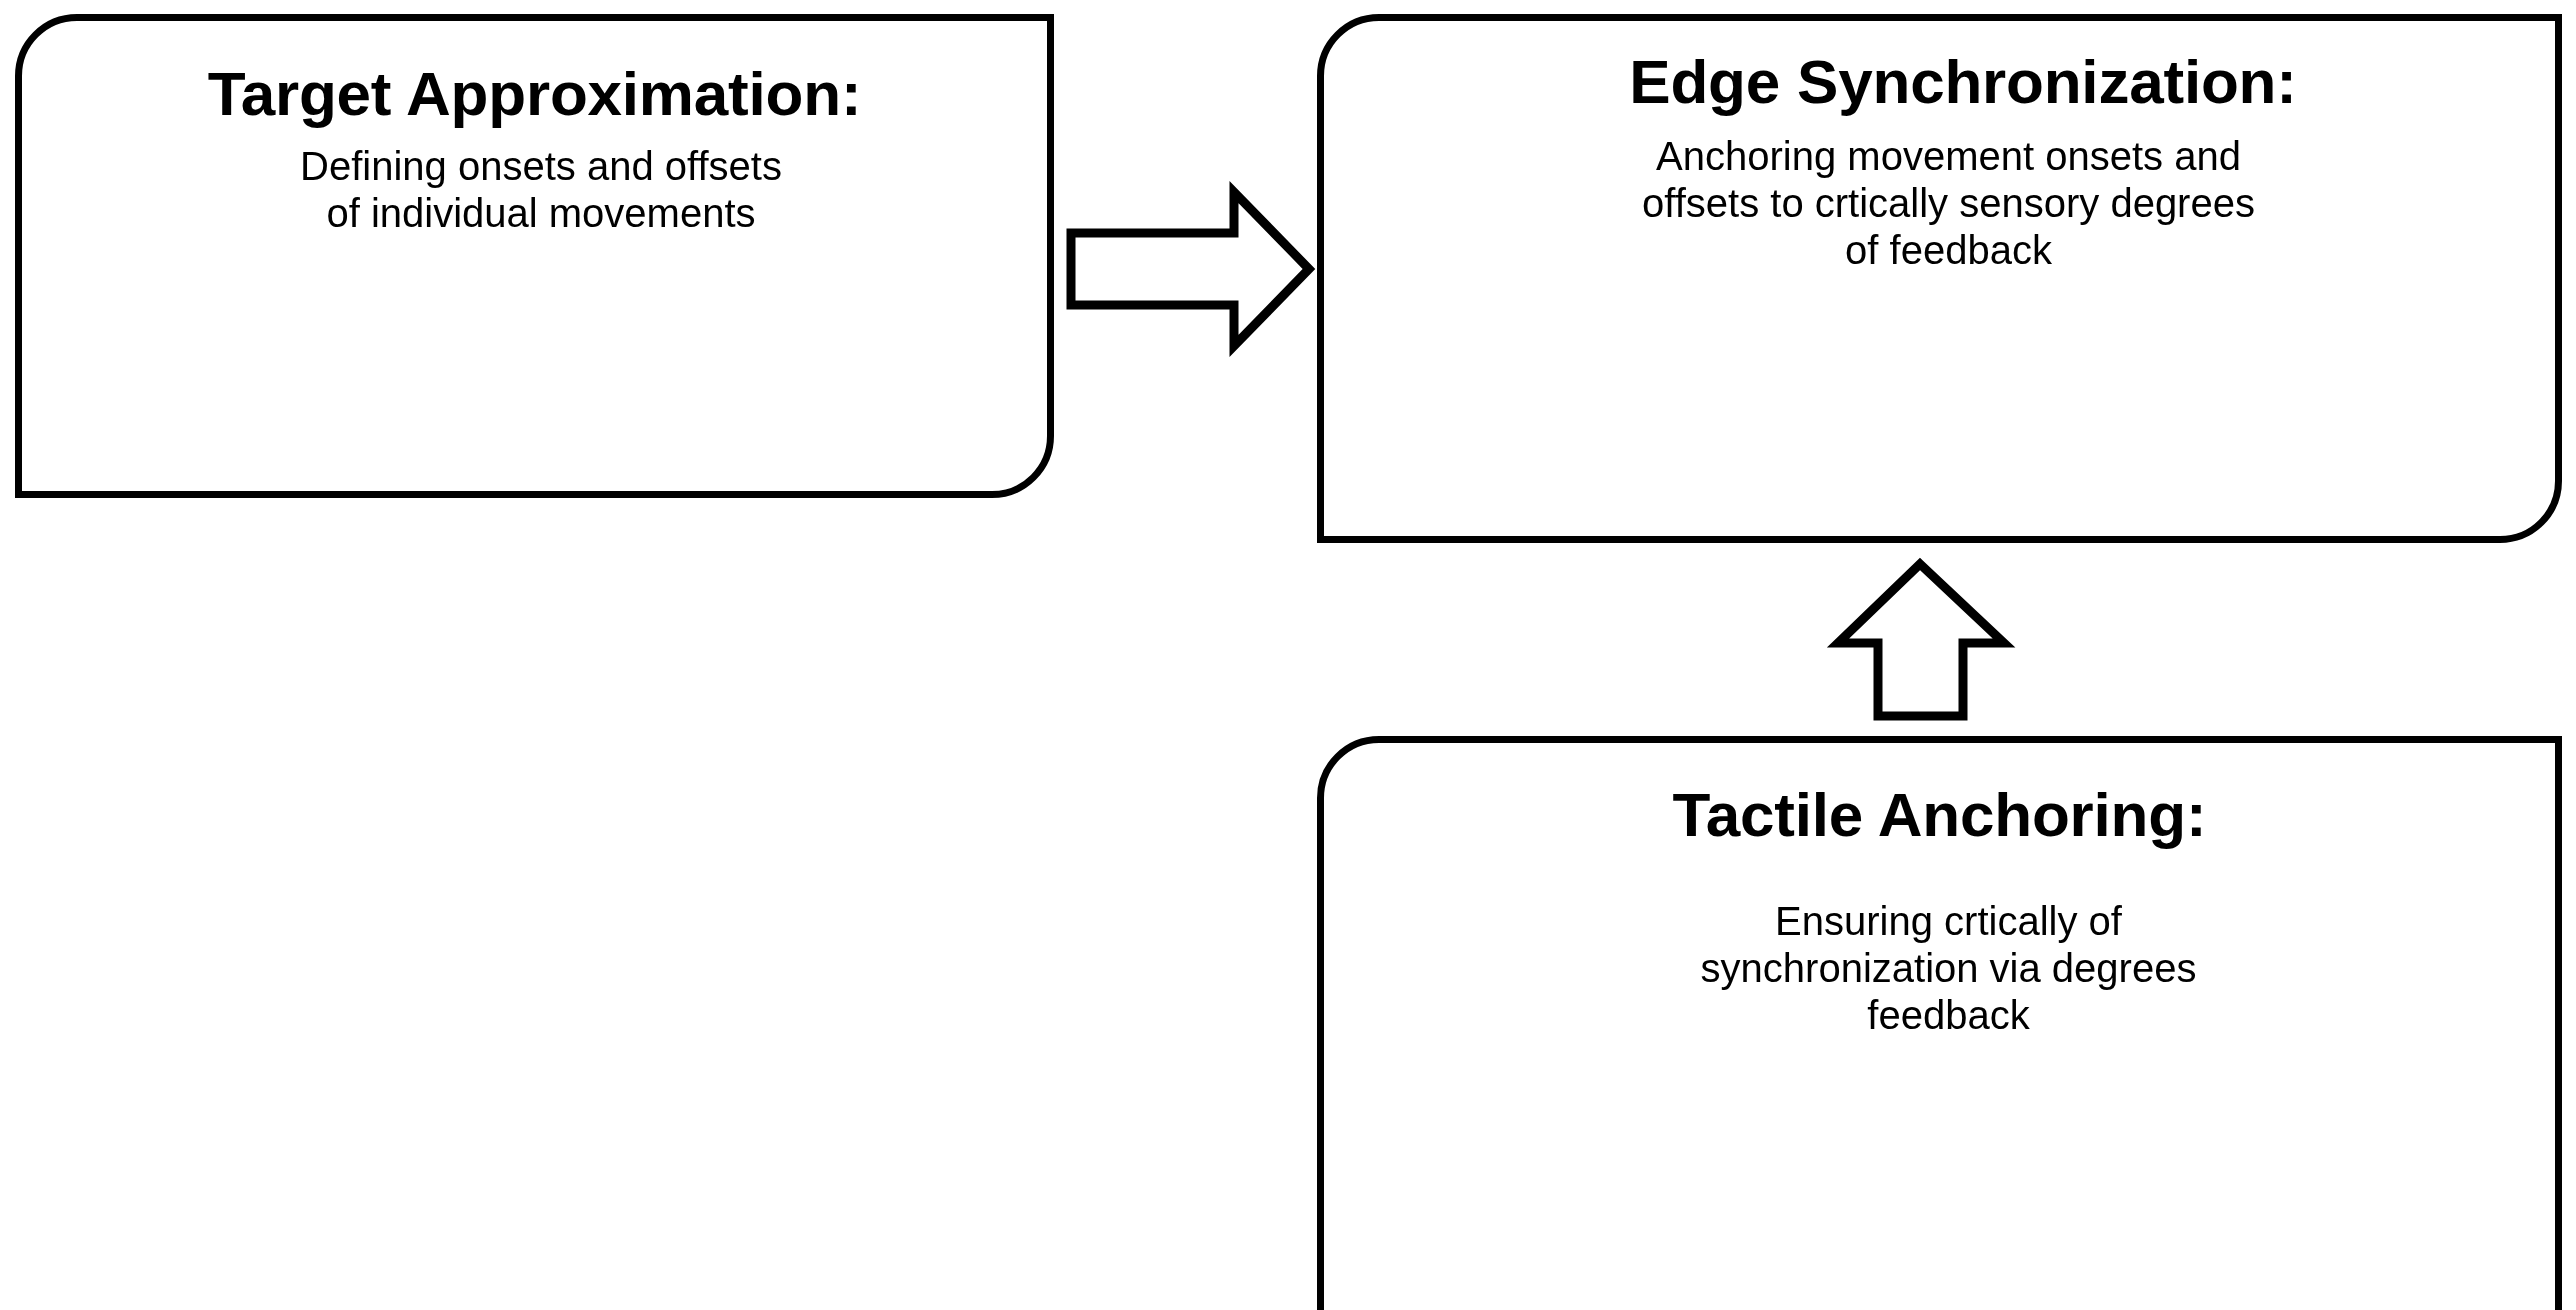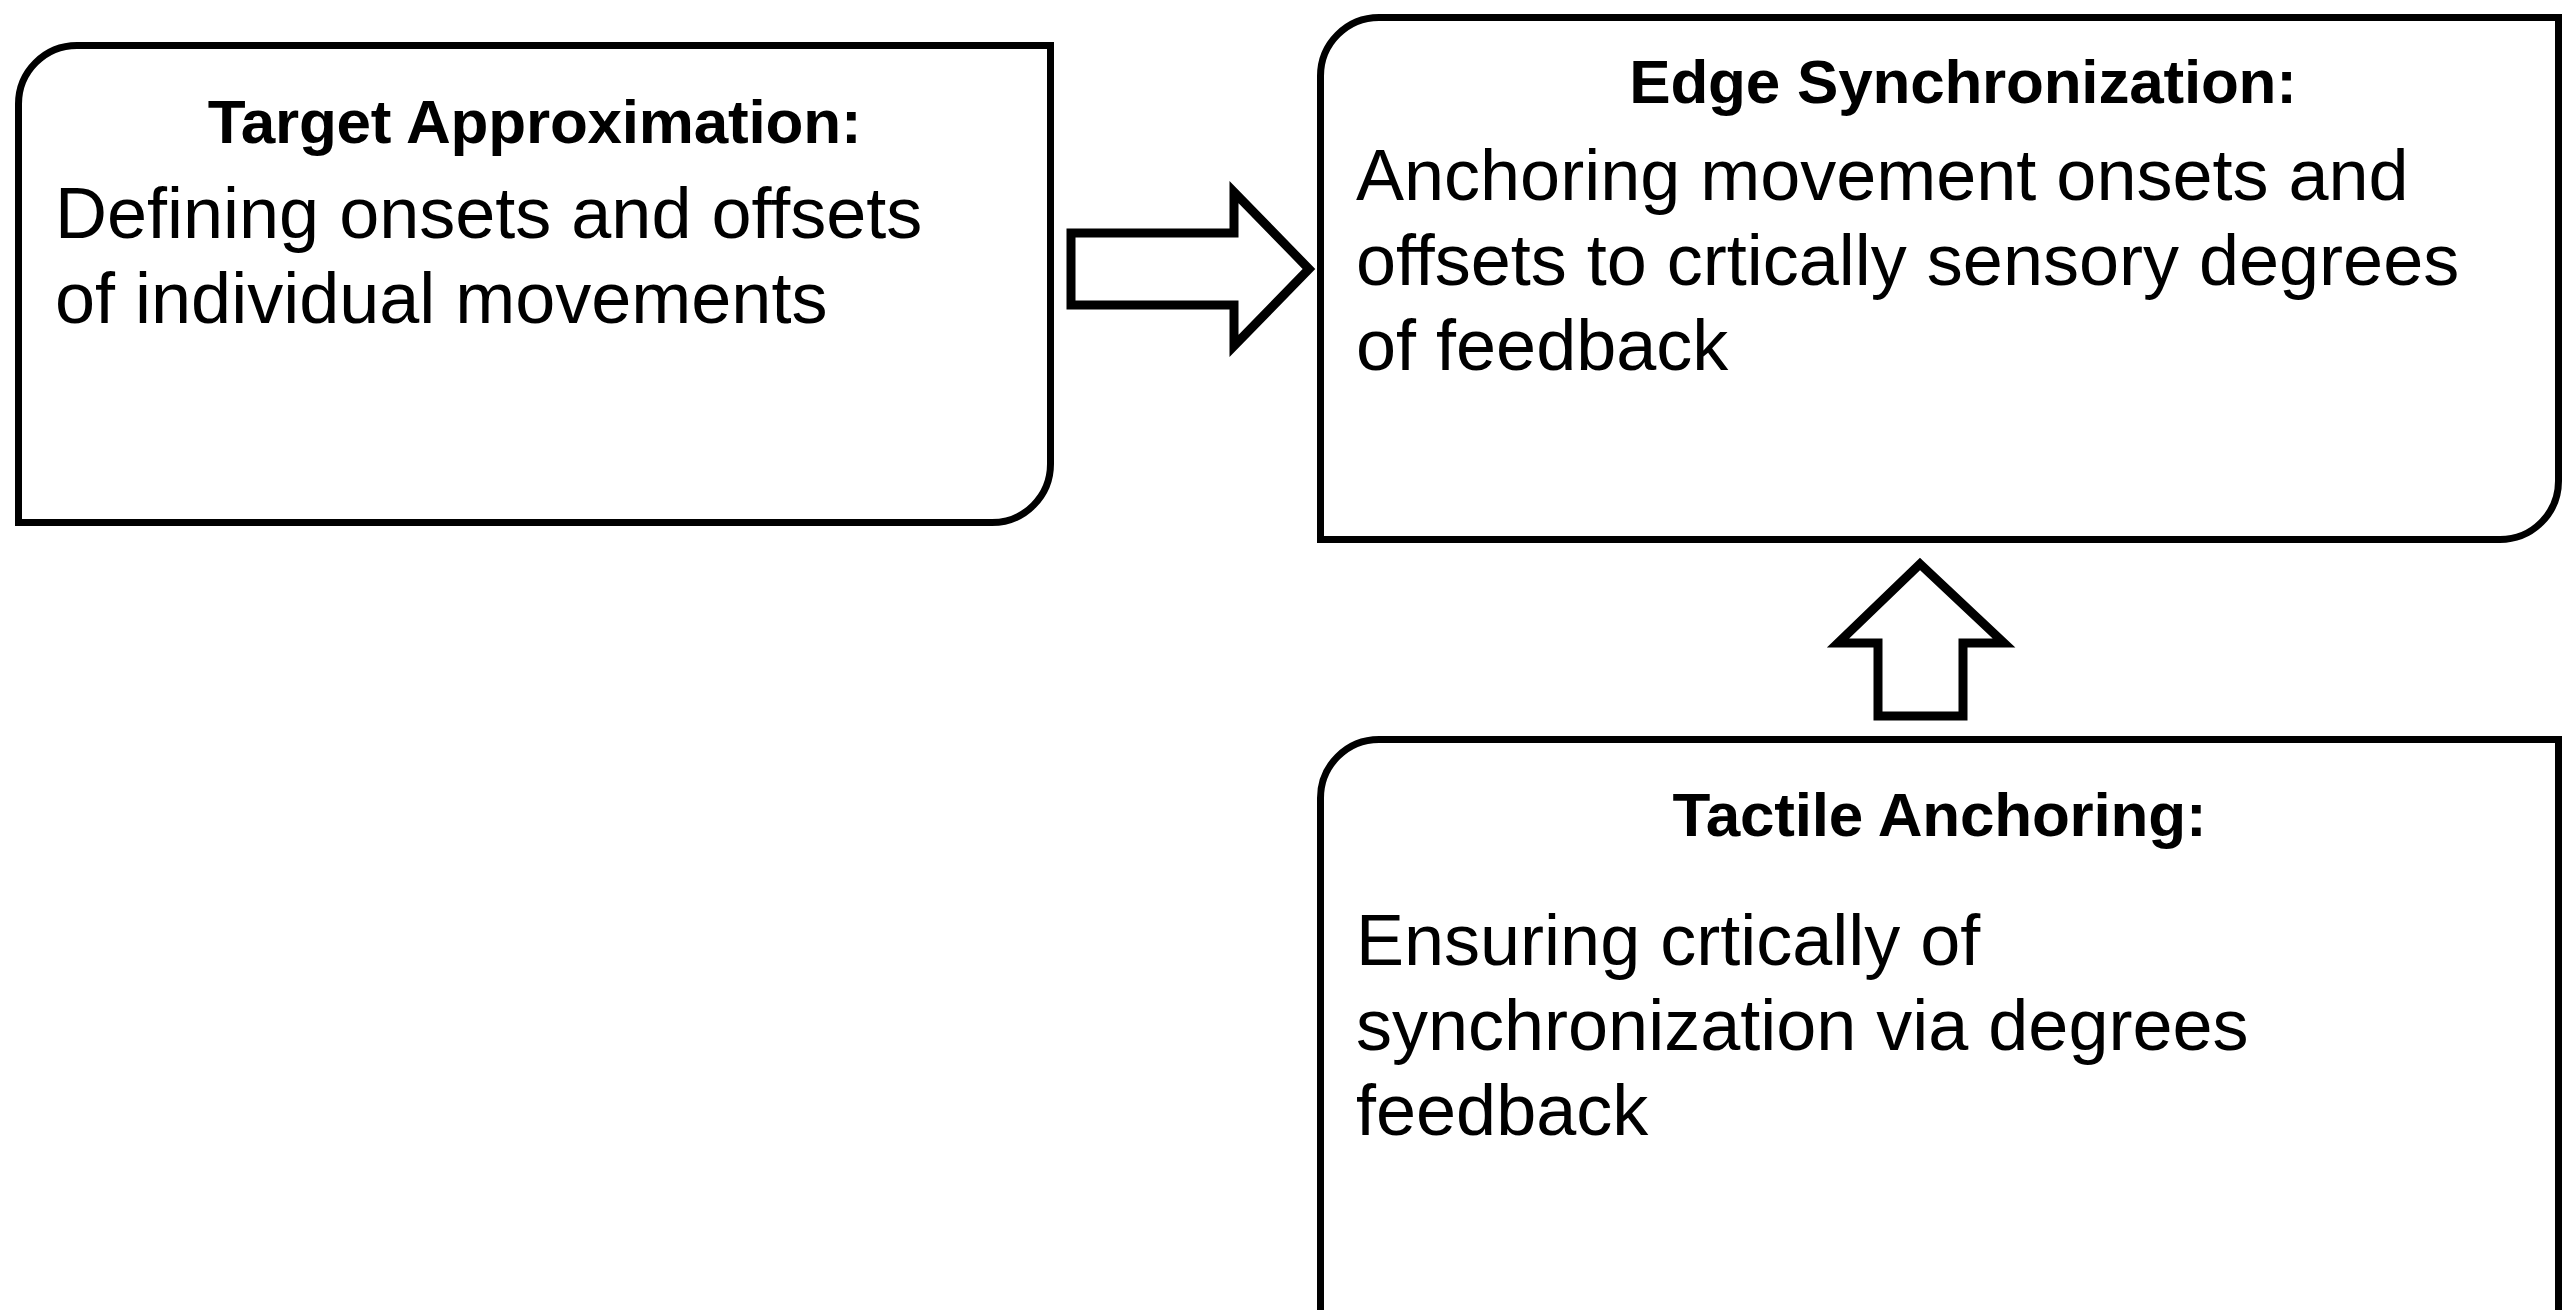--- a/index.html
+++ b/index.html
@@ -33,37 +33,36 @@
   .box-title {
     font-weight: bold;
     text-align: center;
     font-size: 62px;
     line-height: 1.12;
     letter-spacing: -0.2px;
     white-space: nowrap;
   }
 
   .box-body {
-    text-align: left;
-    font-size: 72px;
+    text-align: center;
+    font-size: 40px;
     line-height: 1.18;
     font-weight: normal;
   }
   .box-body .line {
     display: block;
     white-space: nowrap;
   }
 
   
   #box-target-approximation {
     left: 15px;
     top: 14px;
     width: 1039px;
     height: 484px;
-    margin-top: 28px;
   }
   #box-target-approximation .box-title {
     position: absolute;
     left: 0;
     right: 0;
     top: 38px;
   }
   #box-target-approximation .box-body {
     position: absolute;
     left: 33px;

